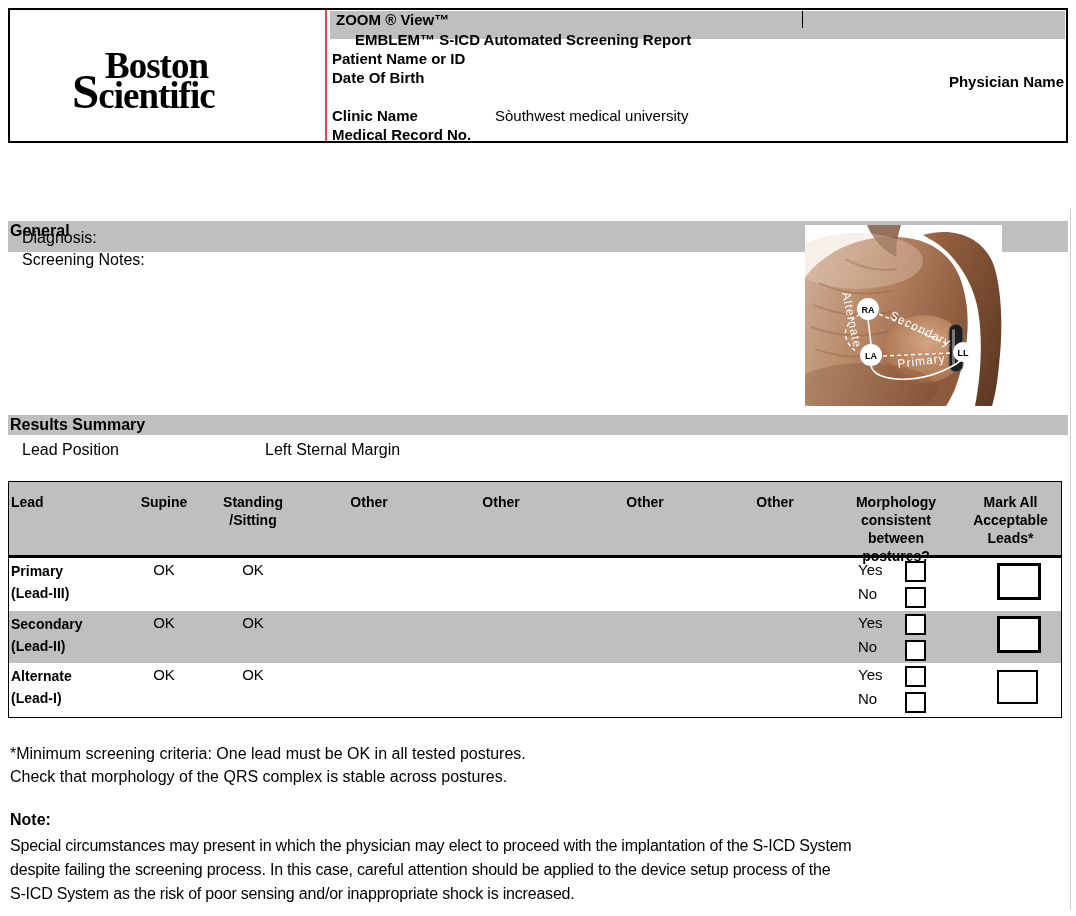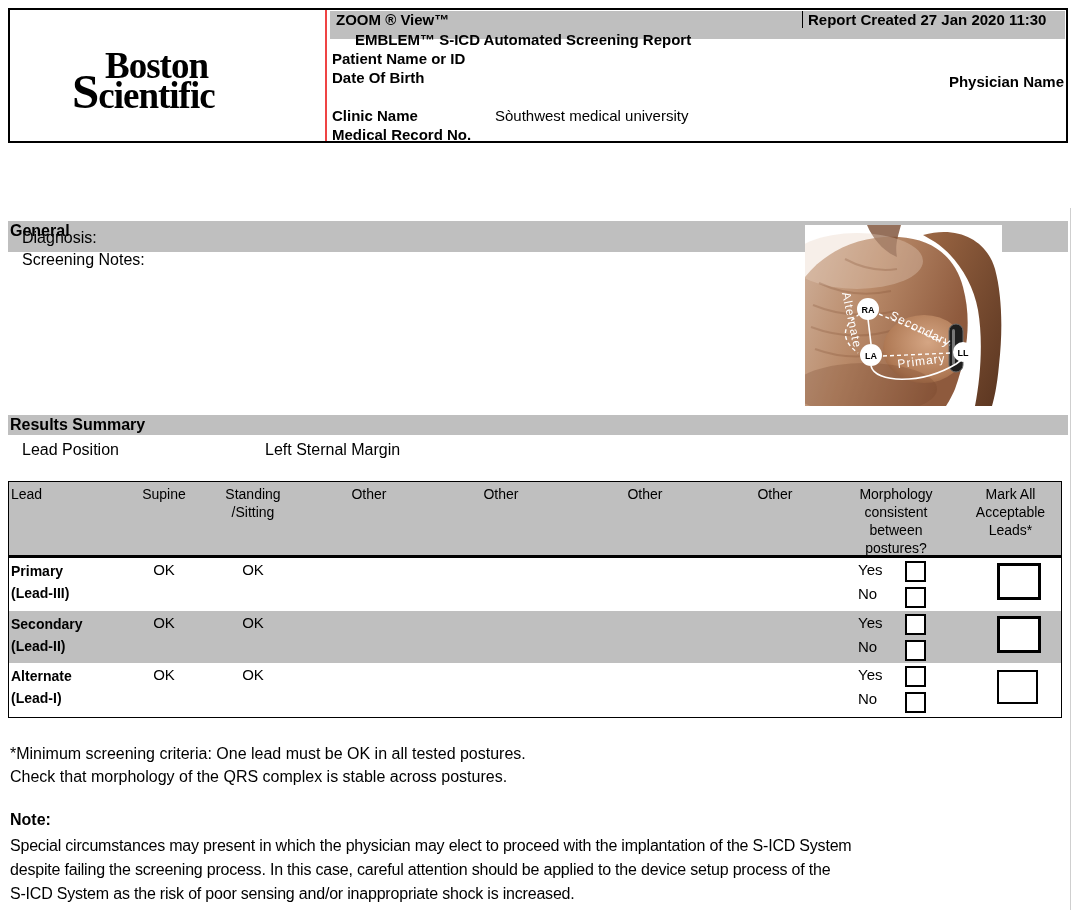--- a/index.html
+++ b/index.html
@@ -26,21 +26,21 @@
   .section-bar { position:absolute; left:8px; width:1060px; background:#bfbfbf; font-weight:bold; font-size:16px; padding-left:2px; }
   .bar-general { top:203px; height:31px; line-height:19px;margin-top:18px; }
   .bar-results { top:415px; height:20px; line-height:20px; }
   .plain-label { position:absolute; font-size:16px; white-space:nowrap; }
   
   .torso { position:absolute; left:805px; top:225px; width:197px; height:181px; }
   
   .rtable { position:absolute; left:8px; top:481px; width:1054px; border:1px solid #000; background:#fff; font-size:14px; }
   .tgrid { display:grid; grid-template-columns:122px 66px 112px 120px 144px 144px 116px 126px 103px; }
   .thead { background:#bfbfbf; height:76px; border-bottom:3px solid #000; }
-  .th { font-weight:normal; text-align:center; padding-top:3px; line-height:18px; white-space:pre-line; }
+  .th { font-weight:bold; text-align:center; padding-top:11px; line-height:18px; white-space:pre-line; }
   .th.lead { text-align:left; padding-left:2px; }
   .trow { position:relative; height:53px; }
   .trow.alt { background:#bfbfbf; }
   .cell { position:relative; }
   .lead-name { font-weight:bold; padding-left:2px; padding-top:2px; line-height:22px; white-space:pre-line; }
   .ok { text-align:center; padding-top:3px; font-size:15px; }
   .yn-label { position:absolute; left:25px; font-size:15px; }
   .yn-yes { top:3px; } .yn-no { top:27px; }
   .cb { position:absolute; left:72px; width:21px; height:21px; border:2px solid #000; background:#fff; }
   .cb1 { top:3px; } .cb2 { top:29px; }
@@ -60,21 +60,20 @@
 
   <div class="header-box">
     <div class="logo-cell">
       <div class="logo-boston">Boston</div>
       <div class="logo-scientific">Scientific</div>
     </div>
     <div class="header-right">
       <div class="product-bar">
         <span class="zoomview">ZOOM ® View™</span>
         <span class="bar-divider"></span>
-        <span class="report-created">Report Created 27 Jan 2020 11:30</span>
       </div>
       <div class="hline" style="top:20px;margin-left:23px;">EMBLEM™ S-ICD Automated Screening Report</div>
       <div class="hline" style="top:39px;">
         <span>Patient Name or ID</span>
         <span class="fvalue"></span>
       </div>
       <div class="hline" style="top:58px;">
         <span>Date Of Birth</span>
         <span class="fvalue"></span>
       </div>

